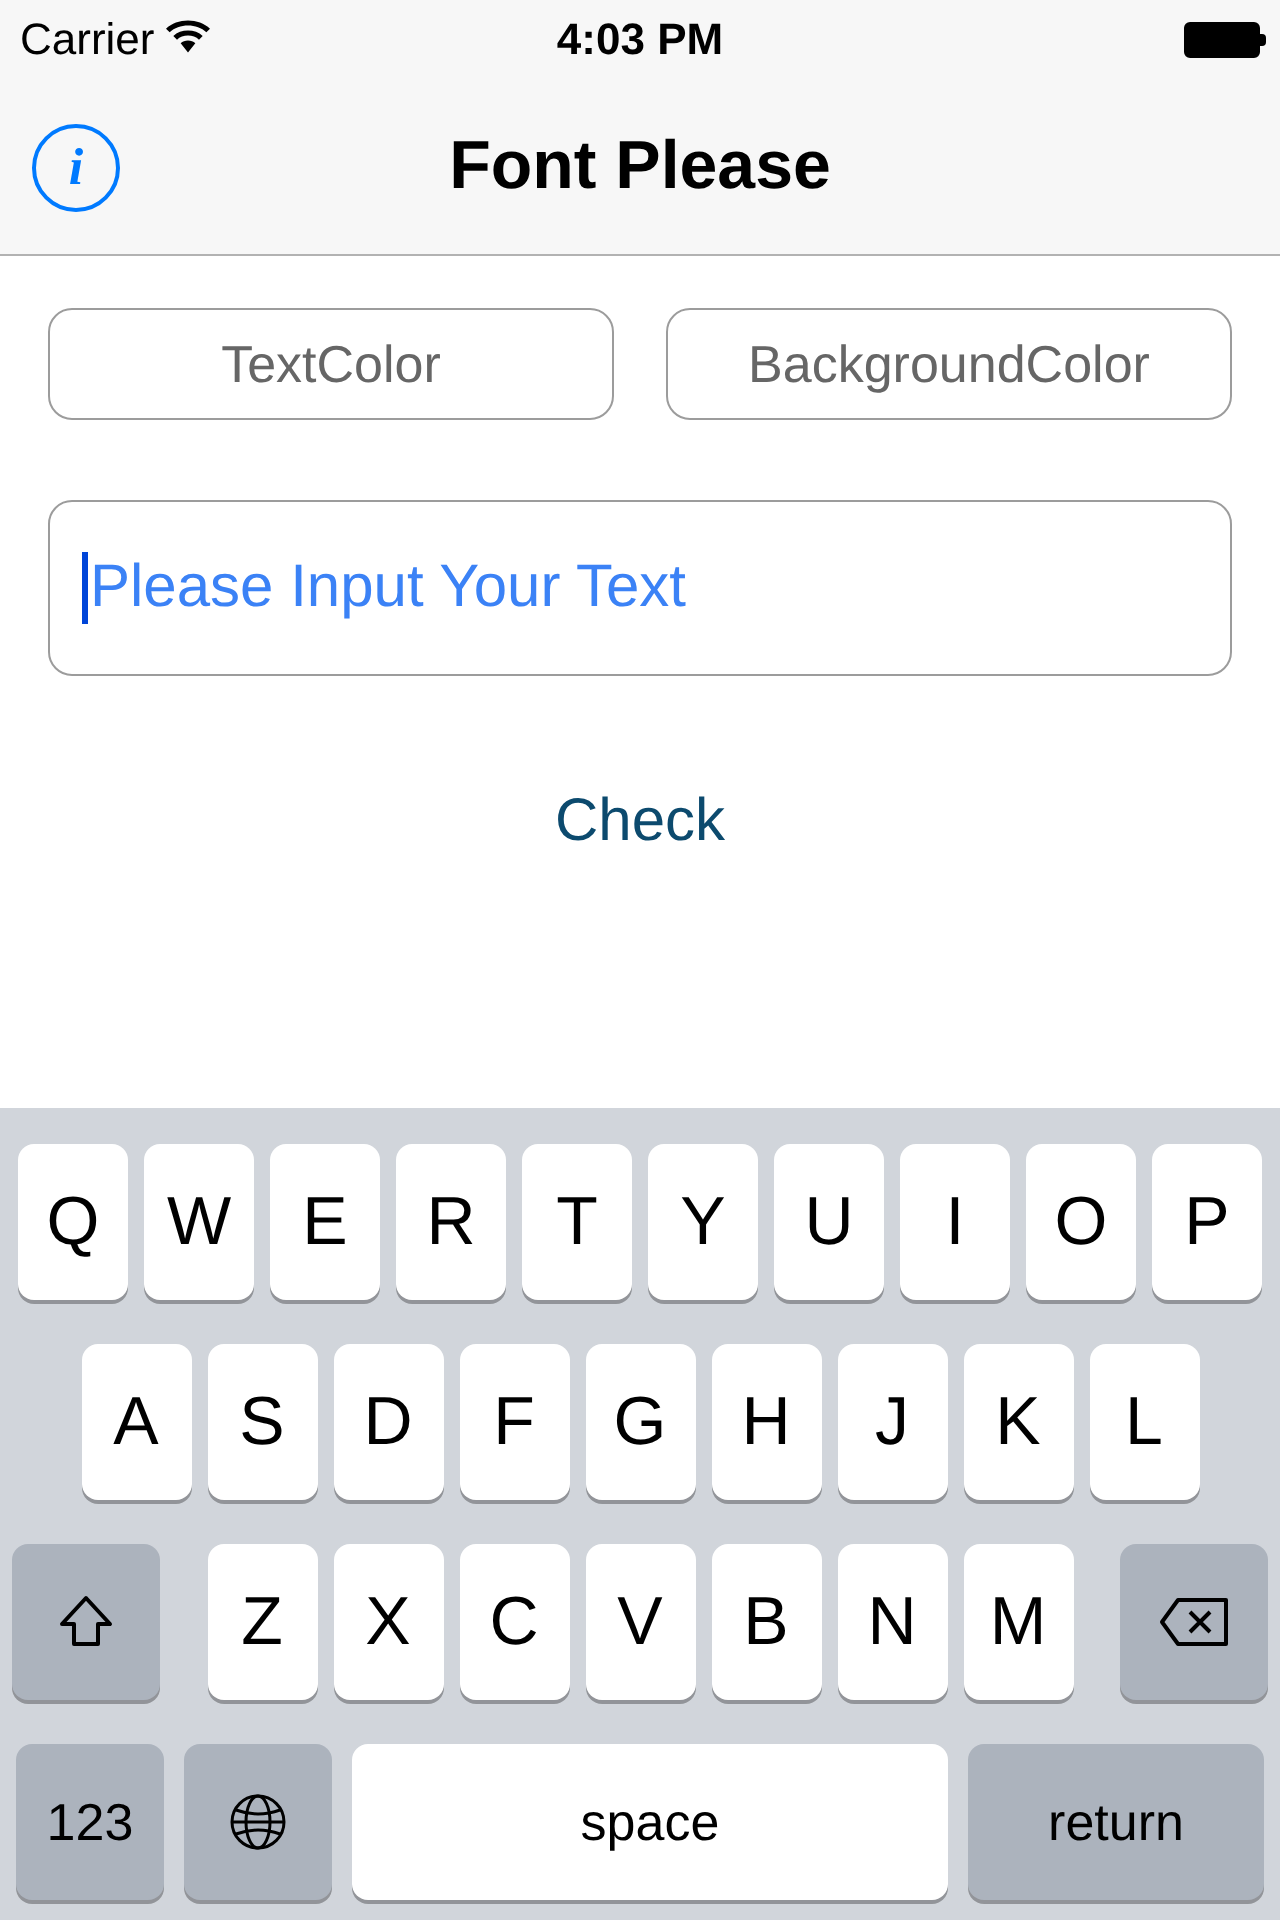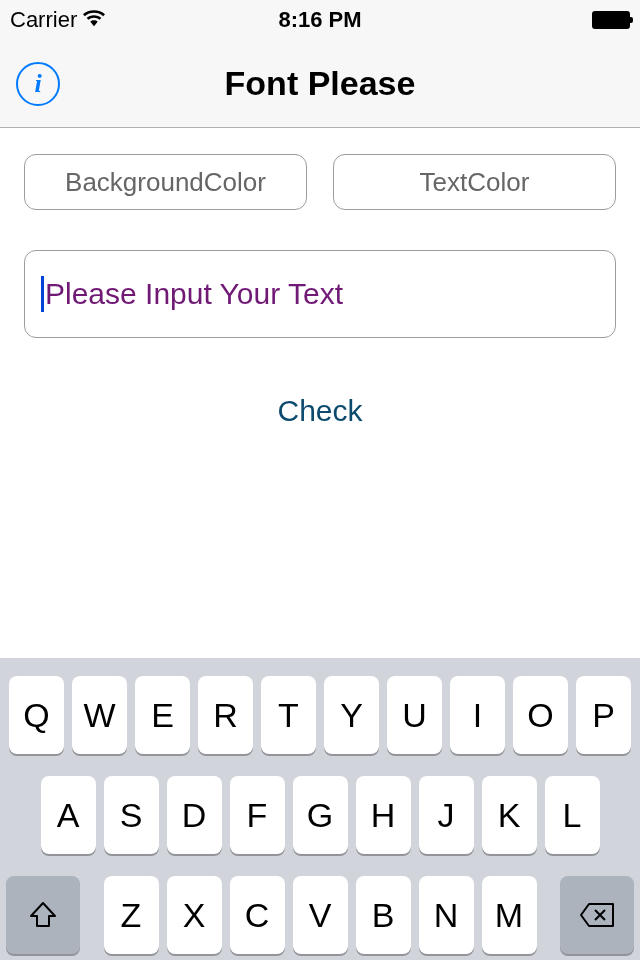--- a/index.html
+++ b/index.html
@@ -92,21 +92,21 @@
       align-items: center;
       position: relative;
     }
     .text-input .cursor {
       width: 3px;
       height: 36px;
       background: #0045d8;
       display: inline-block;
     }
     .text-input .placeholder {
-      color: #701a75;
+      color: #3b82f6;
       margin-left: 1px;
     }
     .check-btn {
       text-align: center;
       font-size: 30px;
       color: #0c4a6e;
       margin-top: 56px;
     }
     .keyboard {
       position: absolute;
@@ -166,37 +166,37 @@
 
 <div class="status-bar">
   <div class="status-left">
     <span>Carrier</span>
     <span>
       <svg class="wifi-icon" viewBox="0 0 24 18">
           <path d="M12 18 L8 13 C10 11 14 11 16 13 Z M4 9 C8 5 16 5 20 9 L18 11 C15 8 9 8 6 11 Z M0 5 C6 -1 18 -1 24 5 L22 7 C17 2 7 2 2 7 Z" fill="#000"></path>
         </svg>
     </span>
   </div>
-  <div class="status-center">8:16 PM</div>
+  <div class="status-center">4:03 PM</div>
   <div class="status-right">
     <span class="battery-icon"></span>
   </div>
 </div>
 
 <div class="nav-bar">
   <div class="info-btn">
     <span>i</span>
   </div>
   <div class="nav-title">Font Please</div>
 </div>
 
 <div class="content">
   <div class="btn-row">
+    <div class="pill-btn">TextColor</div>
     <div class="pill-btn">BackgroundColor</div>
-    <div class="pill-btn">TextColor</div>
   </div>
   <div class="text-input">
     <span class="cursor"></span>
     <span class="placeholder">Please Input Your Text</span>
   </div>
   <div class="check-btn">Check</div>
 </div>
 
 <div class="keyboard">
   <div class="kb-row" id="kbr1">
@@ -239,13 +239,26 @@
         <div class="key key-letter">M</div>
       </div>
     <div style="width:8px"></div>
     <div class="key key-bksp">
       <svg class="bksp-svg" viewBox="0 0 36 26">
           <path d="M10 2 L34 2 L34 24 L10 24 L2 13 Z" fill="none" stroke="#000" stroke-width="2" stroke-linejoin="round"></path>
           <path d="M16 8 L26 18 M26 8 L16 18" stroke="#000" stroke-width="2"></path>
         </svg>
     </div>
   </div>
+  <div class="kb-row kb-row4">
+    <div class="key key-123">123</div>
+    <div class="key key-globe">
+      <svg class="globe-svg" viewBox="0 0 32 32">
+          <circle cx="16" cy="16" r="13" fill="none" stroke="#000" stroke-width="1.5"></circle>
+          <ellipse cx="16" cy="16" rx="6" ry="13" fill="none" stroke="#000" stroke-width="1.5"></ellipse>
+          <line x1="3" y1="16" x2="29" y2="16" stroke="#000" stroke-width="1.5"></line>
+          <path d="M5 10 Q16 14 27 10 M5 22 Q16 18 27 22" fill="none" stroke="#000" stroke-width="1.5"></path>
+        </svg>
+    </div>
+    <div class="key key-space">space</div>
+    <div class="key key-return">return</div>
+  </div>
 </div>
 
 </body></html>

